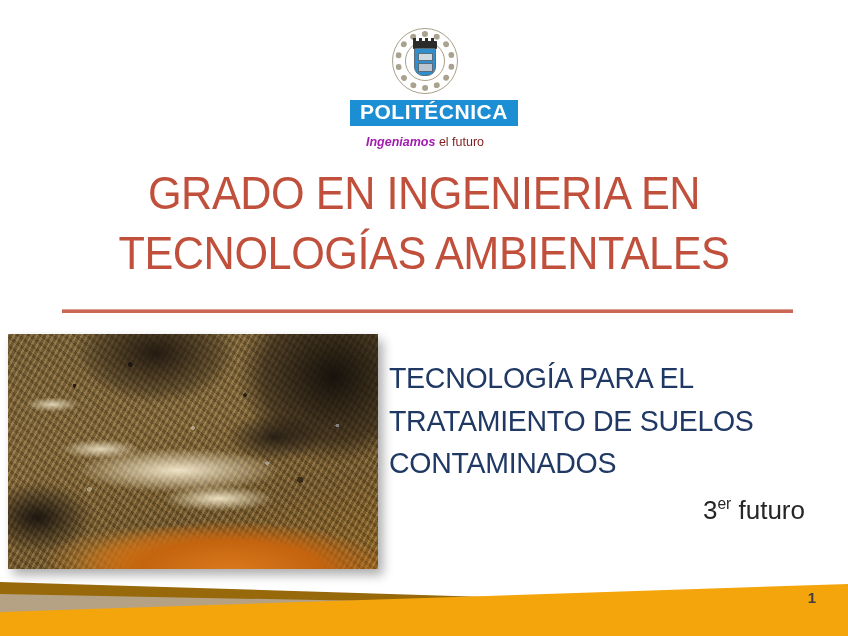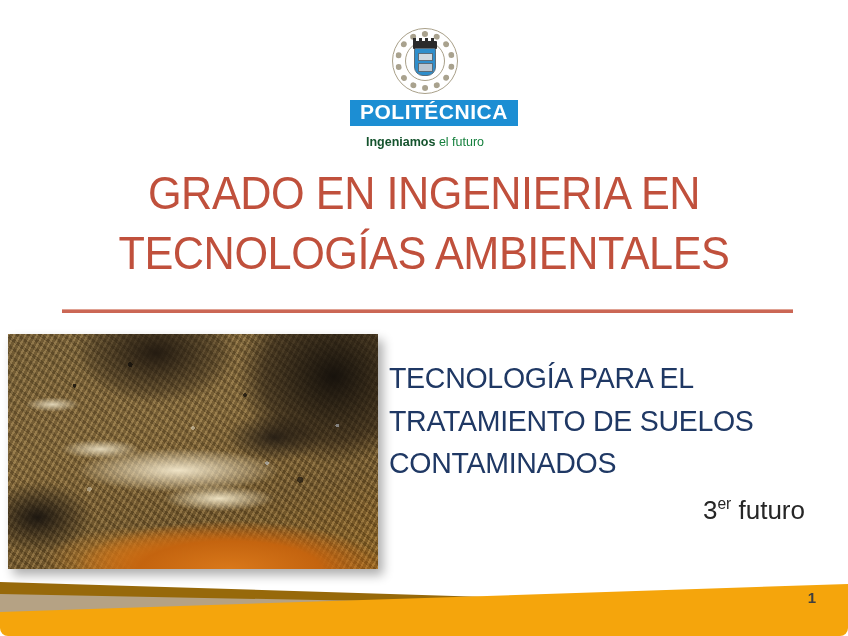--- a/index.html
+++ b/index.html
@@ -8,21 +8,20 @@
     padding: 0;
     background: #ffffff;
   }
   #slide {
     position: relative;
     width: 848px;
     height: 636px;
     overflow: hidden;
     background: #ffffff;
     font-family: "Liberation Sans", sans-serif;
-    border-radius: 8px;
   }
 
   
   #logo-block {
     position: absolute;
     left: 350px;
     top: 28px;
     width: 150px;
     text-align: center;
   }
@@ -120,24 +119,25 @@
     line-height: 1.05;
   }
   #tagline {
     margin-top: 9px;
     font-size: 12.5px;
     color: #4f4f4f;
     white-space: nowrap;
   }
   #tagline .strong {
     font-weight: bold;
-    color: #14532d;
+    color: #a21caf;
+    font-style: italic;
   }
   #tagline .faint {
-    color: #15803d;
+    color: #7f1d1d;
   }
 
   
   #main-title {
     position: absolute;
     left: 0;
     top: 163px;
     width: 848px;
     text-align: center;
     color: #C0503C;

